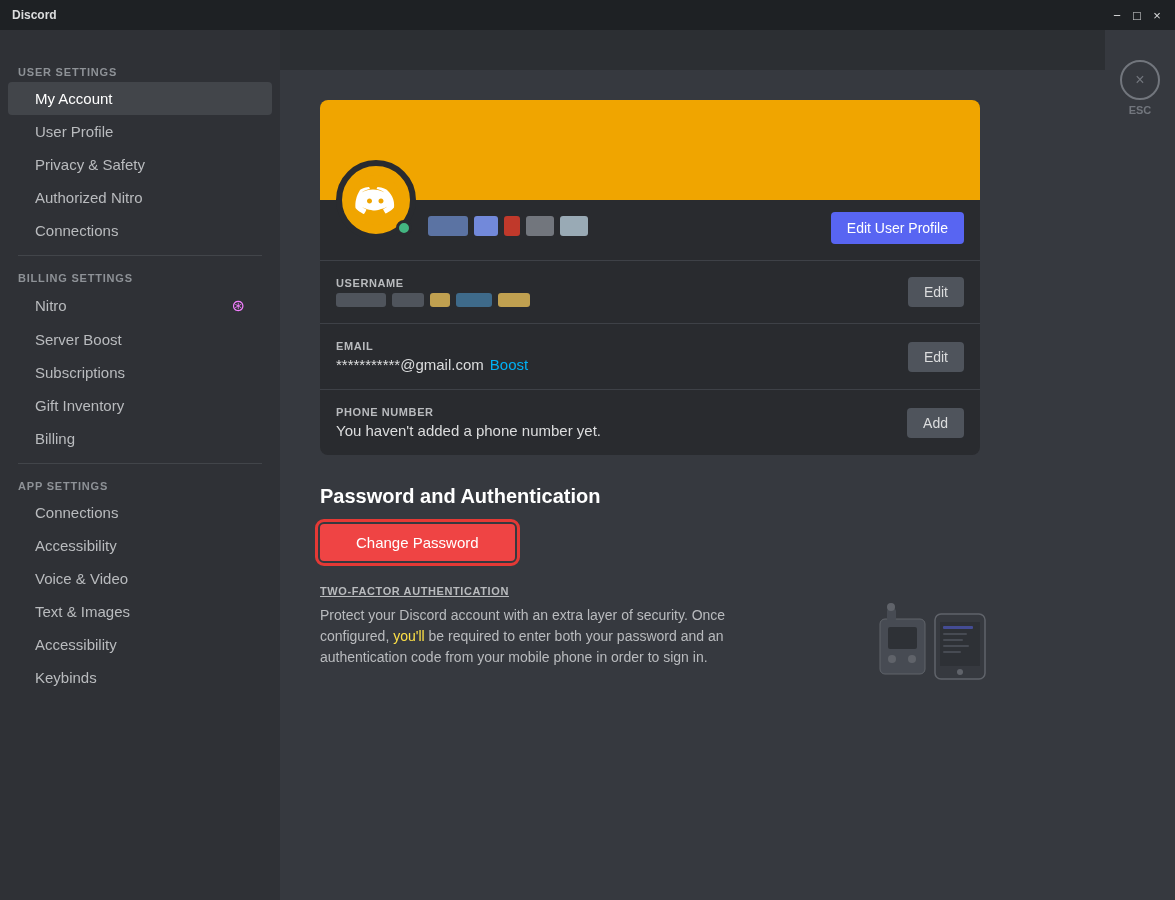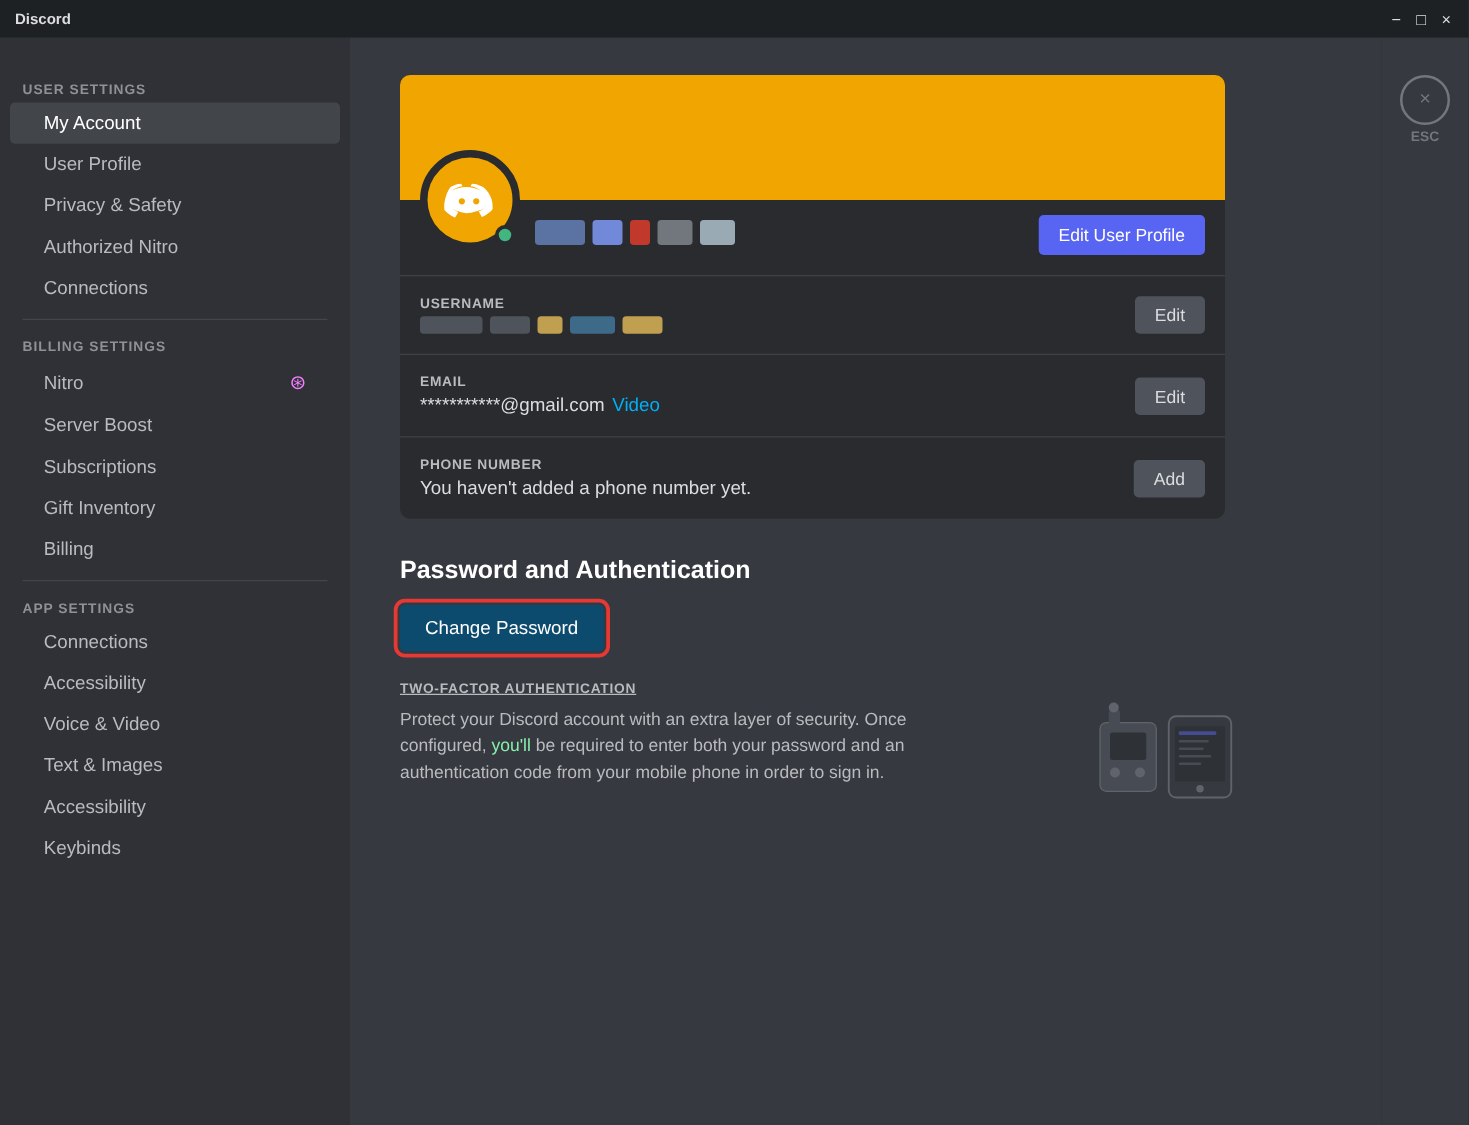--- a/index.html
+++ b/index.html
@@ -100,20 +100,21 @@
       margin: 8px 10px;
     }
 
     
     .main-content {
       flex: 1;
       overflow-y: auto;
       background: #36393f;
       position: relative;
       padding: 0;
+      margin-top: 40px;
     }
     .main-content::-webkit-scrollbar { width: 8px; }
     .main-content::-webkit-scrollbar-thumb { background: #202225; border-radius: 4px; }
 
     .content-inner {
       padding: 0 40px 60px 40px;
       max-width: 740px;
     }
 
     
@@ -264,25 +265,25 @@
 
     
     .section-title {
       font-size: 20px;
       font-weight: 700;
       color: #ffffff;
       margin: 20px 0 16px 0;
     }
 
     .change-password-btn {
-      background: #0c4a6e;
+      background: #ef4444;
       color: white;
       border: none;
       border-radius: 4px;
-      padding: 10px 20px;
+      padding: 10px 36px;
       font-size: 15px;
       font-weight: 500;
       cursor: pointer;
       outline: 3px solid #e53935;
       outline-offset: 2px;
     }
 
     .tfa-section {
       margin-top: 24px;
     }
@@ -297,21 +298,21 @@
       text-decoration: underline;
     }
 
     .tfa-description {
       font-size: 14px;
       color: #b9bbbe;
       line-height: 1.5;
       max-width: 460px;
     }
 
-    .tfa-highlight { color: #86efac; }
+    .tfa-highlight { color: #fde047; }
 
     
     .esc-btn-wrapper {
       width: 70px;
       display: flex;
       flex-direction: column;
       align-items: center;
       justify-content: flex-start;
       padding-top: 30px;
       flex-shrink: 0;
@@ -459,21 +460,21 @@
             <button class="field-edit-btn">Edit</button>
           </div>
         </div>
 
         <div class="account-field">
           <div class="field-row">
             <div class="field-left">
               <div class="field-label">EMAIL</div>
               <div class="field-value">
                 <span>***********@gmail.com</span>
-                <span class="reveal-link">Video</span>
+                <span class="reveal-link">Boost</span>
               </div>
             </div>
             <button class="field-edit-btn">Edit</button>
           </div>
         </div>
 
         <div class="account-field">
           <div class="field-row">
             <div class="field-left">
               <div class="field-label">PHONE NUMBER</div>

